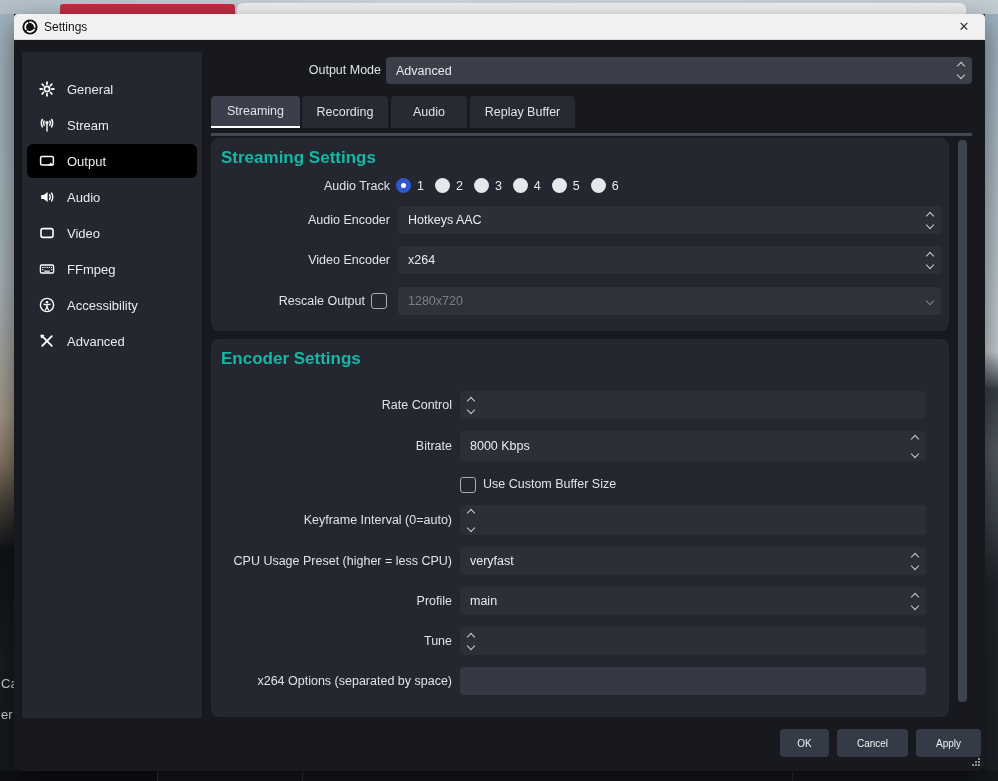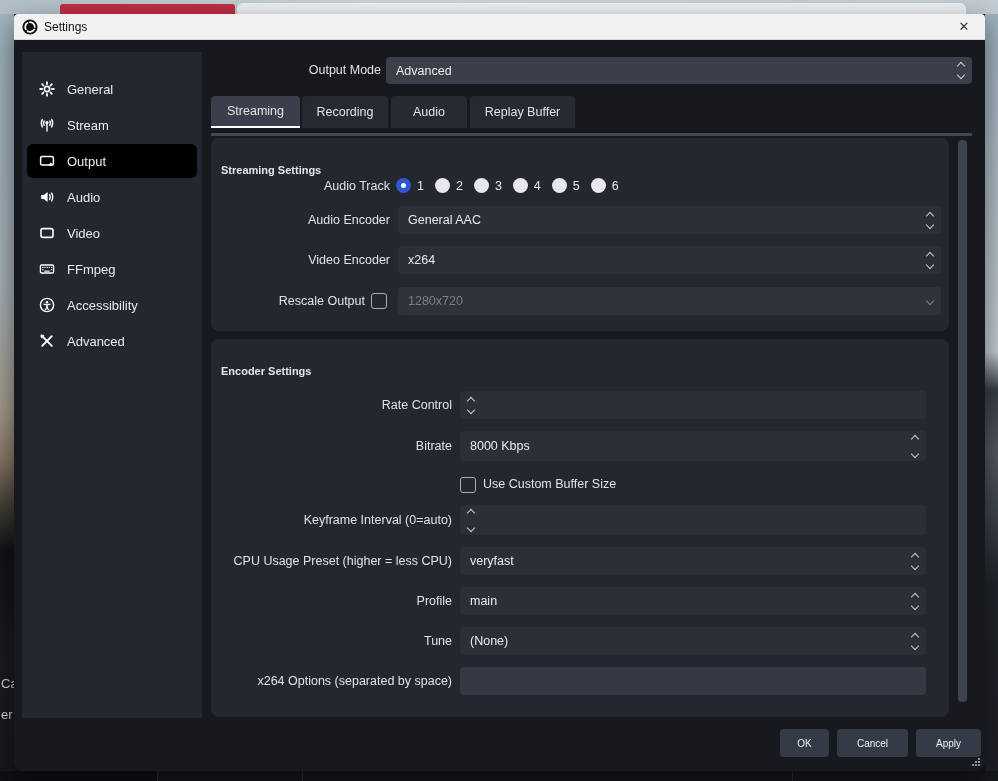--- a/index.html
+++ b/index.html
@@ -56,21 +56,21 @@
   .text-input{position:absolute;background:#353944;border-radius:4px;color:#e9ebee;font-size:12.5px}
 
   
   .tab{position:absolute;top:82px;height:32px;background:#262a32;border-radius:4px 4px 0 0;color:#dfe2e6;
        font-size:12.5px;display:flex;align-items:center;justify-content:center;box-sizing:border-box}
   .tab.active{background:#3a3f4b;border-bottom:2px solid #fff}
   .tab-divider{left:197px;top:119px;width:761px;height:3px;background:#424751}
 
   
   .panel{position:absolute;left:197px;width:738px;background:#24272f;border-radius:8px}
-  .sec-title{position:absolute;left:10px;top:26px;color:#e5e5e5;font-weight:bold;font-size:11px}
+  .sec-title{position:absolute;left:10px;top:10px;color:#14b8a6;font-weight:bold;font-size:17px}
 
   
   .btn{position:absolute;top:715px;height:28px;background:#353b46;border-radius:4px;color:#f0f1f3;font-size:10px;
        display:flex;align-items:center;justify-content:center}
   .scroll-thumb{left:944px;top:126px;width:9px;height:562px;background:#3d434f;border-radius:4px}
   .grip{right:5px;bottom:5px;width:9px;height:9px;
         background:radial-gradient(circle at 2px 8px,#8b8f96 1px,transparent 1.2px),
                    radial-gradient(circle at 5px 8px,#8b8f96 1px,transparent 1.2px),
                    radial-gradient(circle at 8px 8px,#8b8f96 1px,transparent 1.2px),
                    radial-gradient(circle at 5px 5px,#8b8f96 1px,transparent 1.2px),
@@ -244,21 +244,21 @@
           <span>5</span>
         </span>
       <span class="track">
           <span class="radio"></span>
           <span>6</span>
         </span>
     </div>
 
     <div class="lbl" style="right:559px;top:68px">Audio Encoder</div>
     <div class="combo" style="left:187px;top:68px;width:543px;height:28px">
-      <span class="val">General AAC</span>
+      <span class="val">Hotkeys AAC</span>
       <span class="spin">
           <i class="chev up"></i>
           <i class="chev down"></i>
         </span>
     </div>
 
     <div class="lbl" style="right:559px;top:108px">Video Encoder</div>
     <div class="combo" style="left:187px;top:108px;width:543px;height:28px">
       <span class="val">x264</span>
       <span class="spin">
@@ -321,21 +321,20 @@
     <div class="combo" style="left:249px;top:248px;width:466px;height:28px">
       <span class="val">main</span>
       <span class="spin">
           <i class="chev up"></i>
           <i class="chev down"></i>
         </span>
     </div>
 
     <div class="lbl" style="right:497px;top:288px">Tune</div>
     <div class="combo" style="left:249px;top:288px;width:466px;height:28px">
-      <span class="val">(None)</span>
       <span class="spin">
           <i class="chev up"></i>
           <i class="chev down"></i>
         </span>
     </div>
 
     <div class="lbl" style="right:497px;top:328px">x264 Options (separated by space)</div>
     <div class="text-input" style="left:249px;top:328px;width:466px;height:28px"></div>
   </div>
 

